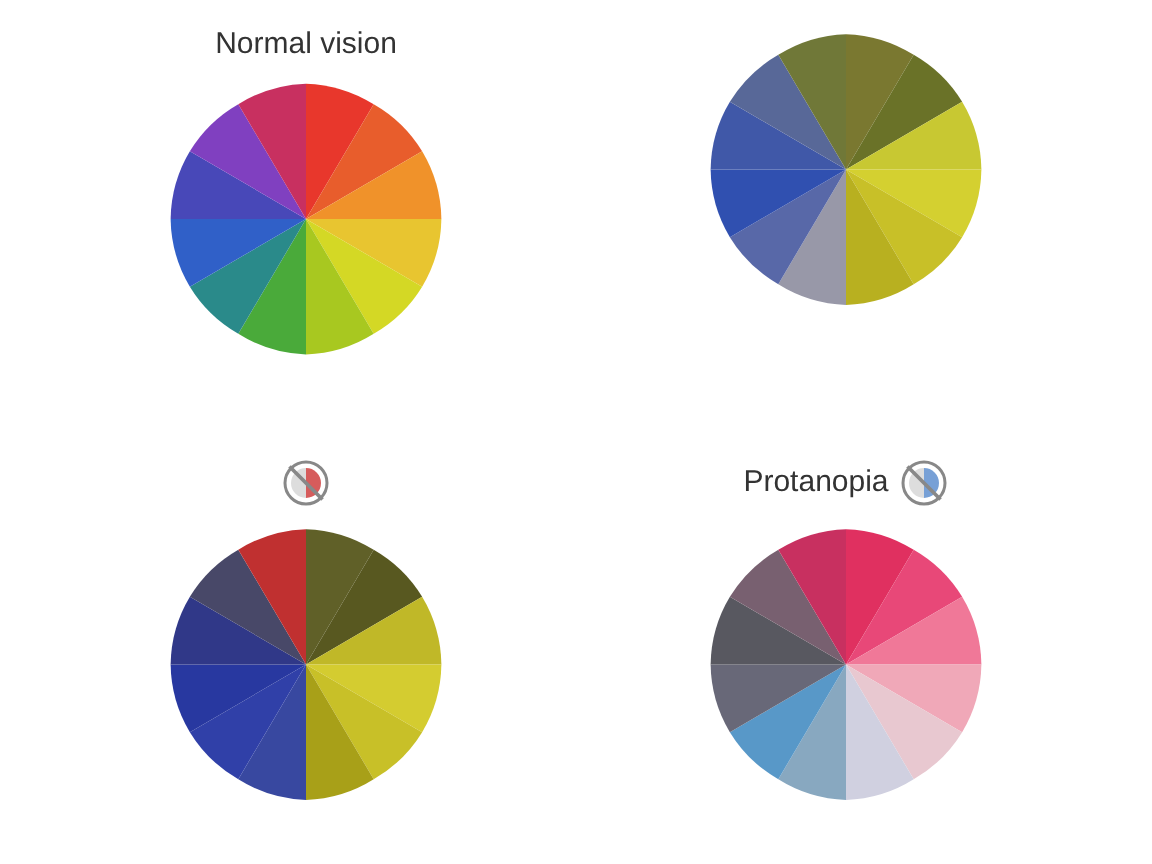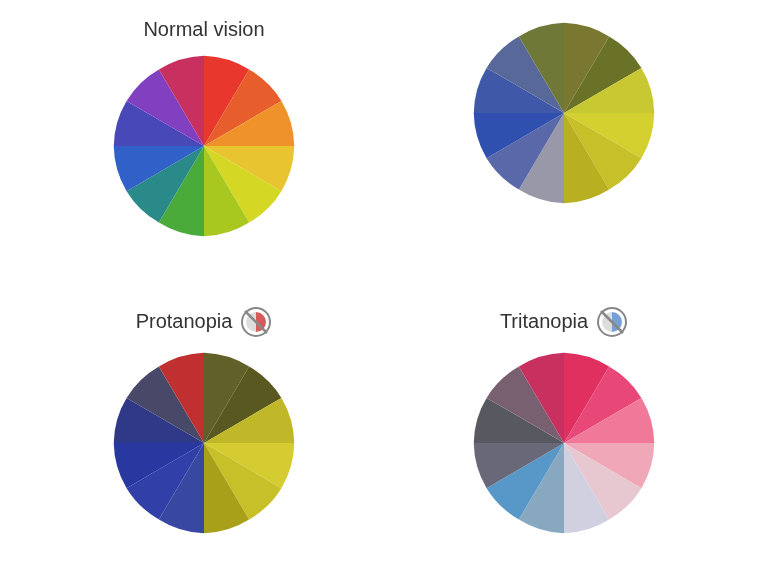--- a/index.html
+++ b/index.html
@@ -108,21 +108,20 @@
         <path d="M100,100 L18.5,147.5 A95,95 0 0,1 5,100 Z" fill="#3050b0"></path>
         <path d="M100,100 L5,100 A95,95 0 0,1 18.5,52.5 Z" fill="#4058a8"></path>
         <path d="M100,100 L18.5,52.5 A95,95 0 0,1 52.5,19.5 Z" fill="#586898"></path>
         <path d="M100,100 L52.5,19.5 A95,95 0 0,1 100,5 Z" fill="#707838"></path>
       </svg>
     </div>
   </div>
 
   <div class="cell">
     <div class="label-row">
-      <span class="label">Protanopia</span>
       <svg class="cvd-icon" viewBox="0 0 32 32">
         <circle cx="16" cy="16" r="14" fill="none" stroke="#888" stroke-width="2"></circle>
         <path d="M16,6 a10,10 0 0,1 0,20 Z" fill="#cc3333" opacity="0.8"></path>
         <path d="M16,6 a10,10 0 0,0 0,20 Z" fill="#aaa" opacity="0.4"></path>
         <line x1="5" y1="5" x2="27" y2="27" stroke="#888" stroke-width="2.5"></line>
       </svg>
     </div>
     <div class="wheel-container">
       <svg viewBox="0 0 200 200" xmlns="http://www.w3.org/2000/svg">
 
@@ -138,21 +137,21 @@
         <path d="M100,100 L5,100 A95,95 0 0,1 18.5,52.5 Z" fill="#303888"></path>
         <path d="M100,100 L18.5,52.5 A95,95 0 0,1 52.5,19.5 Z" fill="#484868"></path>
 
         <path d="M100,100 L52.5,19.5 A95,95 0 0,1 100,5 Z" fill="#c03030"></path>
       </svg>
     </div>
   </div>
 
   <div class="cell">
     <div class="label-row">
-      <span class="label">Tritanopia</span>
+      <span class="label">Protanopia</span>
       <svg class="cvd-icon" viewBox="0 0 32 32">
         <circle cx="16" cy="16" r="14" fill="none" stroke="#888" stroke-width="2"></circle>
         <path d="M16,6 a10,10 0 0,1 0,20 Z" fill="#5588cc" opacity="0.8"></path>
         <path d="M16,6 a10,10 0 0,0 0,20 Z" fill="#aaa" opacity="0.4"></path>
         <line x1="5" y1="5" x2="27" y2="27" stroke="#888" stroke-width="2.5"></line>
       </svg>
     </div>
     <div class="wheel-container">
       <svg viewBox="0 0 200 200" xmlns="http://www.w3.org/2000/svg">
 

